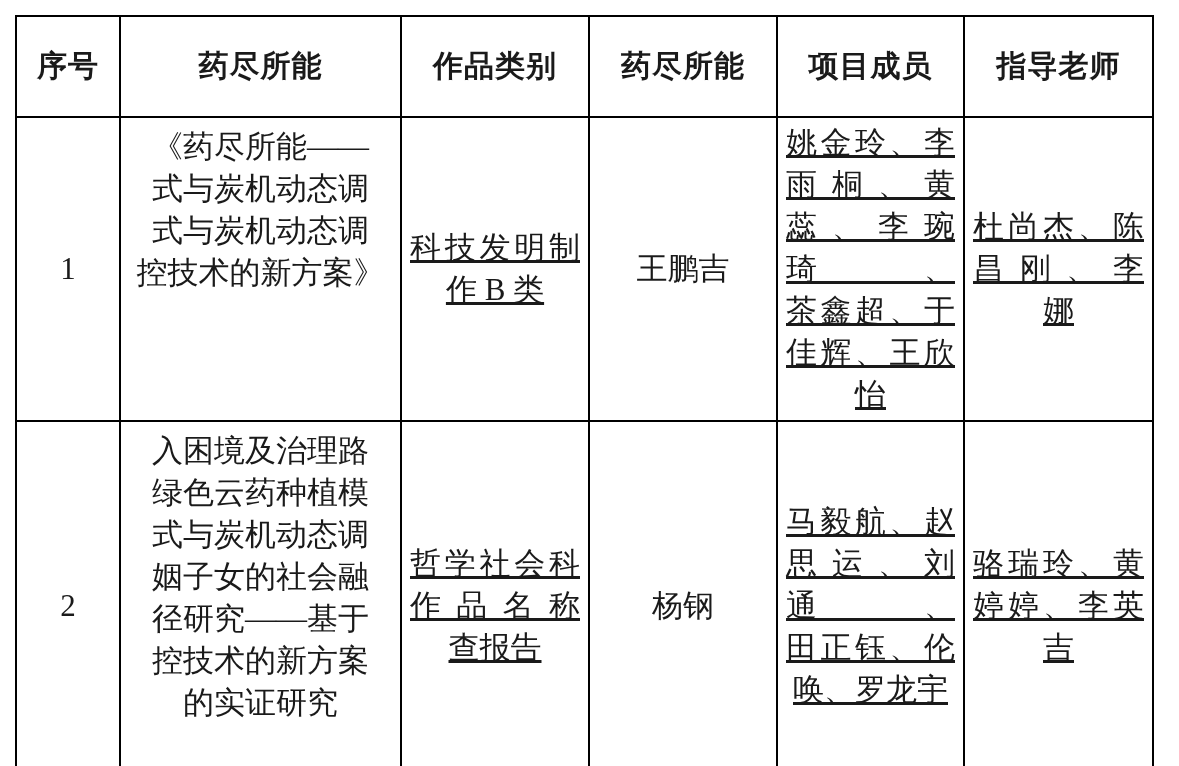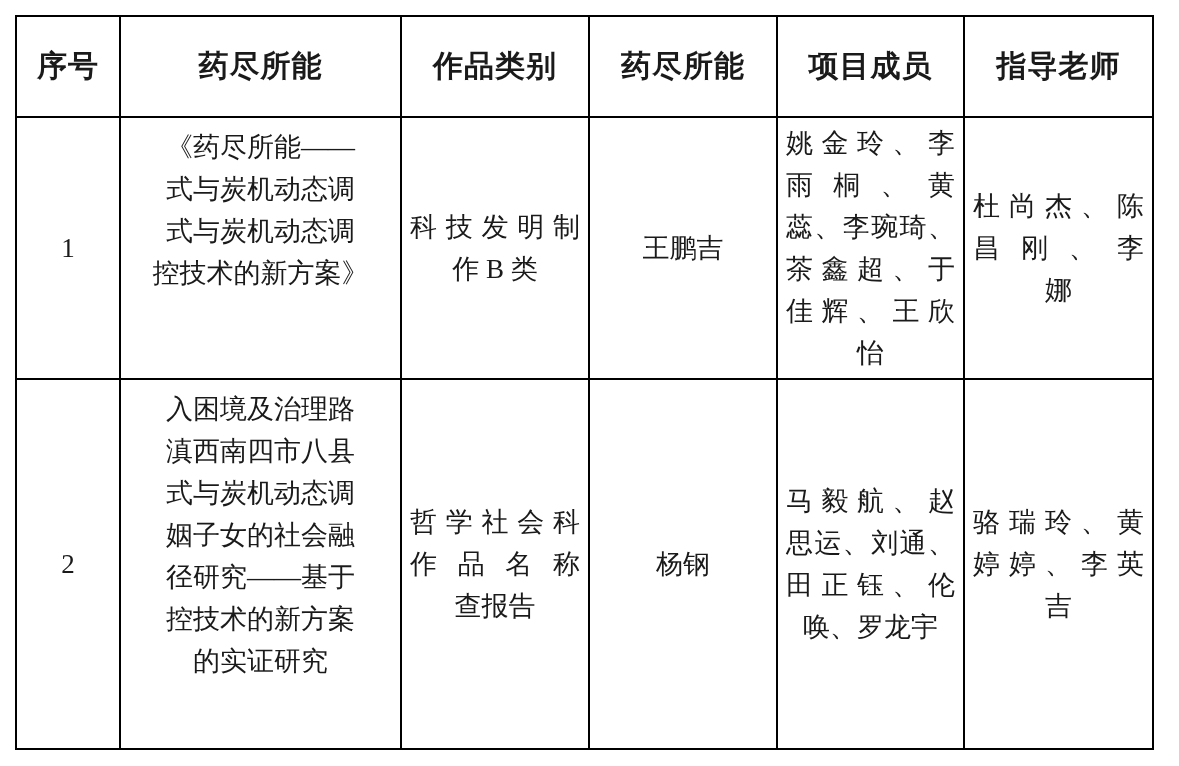--- a/index.html
+++ b/index.html
@@ -33,34 +33,35 @@
     overflow: hidden;
     box-sizing: border-box;
   }
   .award-table th {
     font-size: 30px;
     font-weight: bold;
     height: 101px;
     letter-spacing: 1px;
   }
   .award-table td {
-    font-size: 27px;
+    font-size: 31px;
     line-height: 42px;
   }
   tr.row-1 { height: 253px; }
   tr.row-2 { height: 370px; }
   
   td.v-top { vertical-align: top; padding-top: 8px; }
   
   .lines div { text-align: center; }
   
   .dist div {
     text-align: justify;
     text-align-last: justify;
     text-justify: inter-character;
+    text-decoration: underline;
   }
   .dist div:last-child {
     text-align: center;
     text-align-last: center;
   }
 </style>
 </head>
 <body>
 
 <div class="sheet">
@@ -108,21 +109,21 @@
         <td class="dist">
             <div>杜尚杰、陈</div>
             <div>昌刚、李</div>
             <div>娜</div>
           </td>
       </tr>
       <tr class="row-2">
         <td>2</td>
         <td class="v-top lines">
             <div>入困境及治理路</div>
-            <div>滇西南四市八县</div>
+            <div>绿色云药种植模</div>
             <div>式与炭机动态调</div>
             <div>姻子女的社会融</div>
             <div>径研究——基于</div>
             <div>控技术的新方案</div>
             <div>的实证研究</div>
           </td>
         <td class="dist">
             <div>哲学社会科</div>
             <div>作品名称</div>
             <div>查报告</div>

